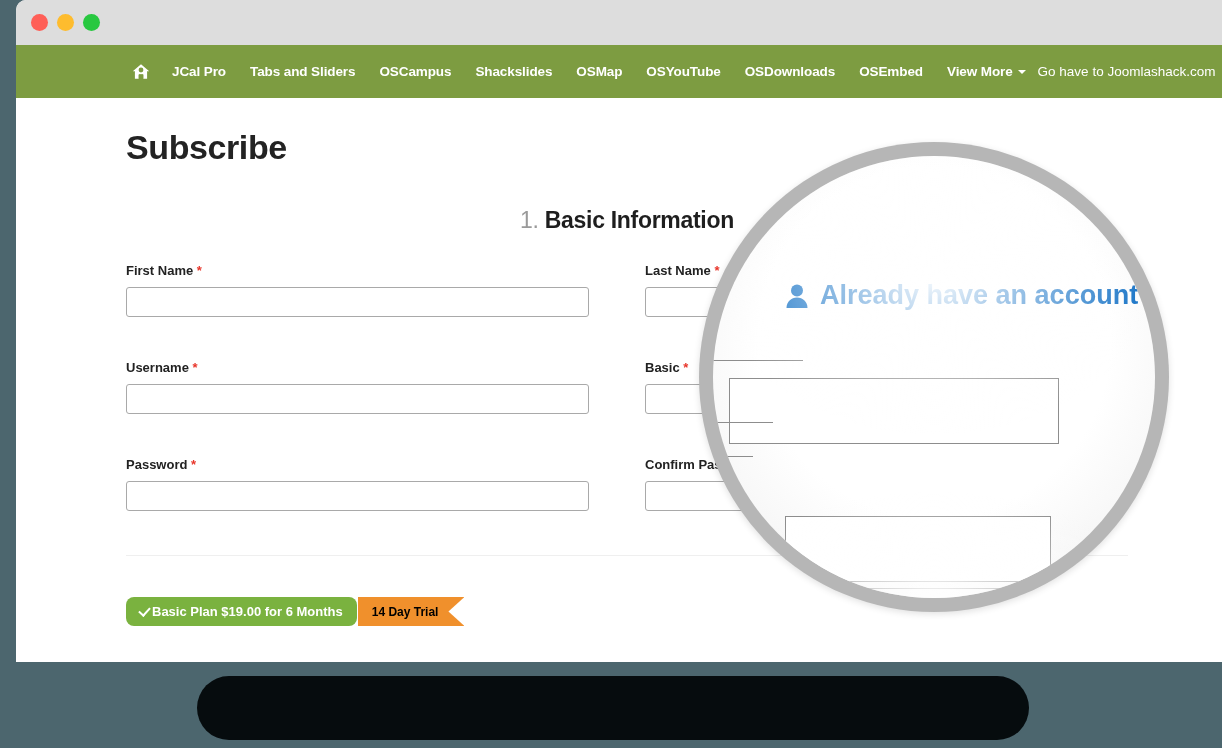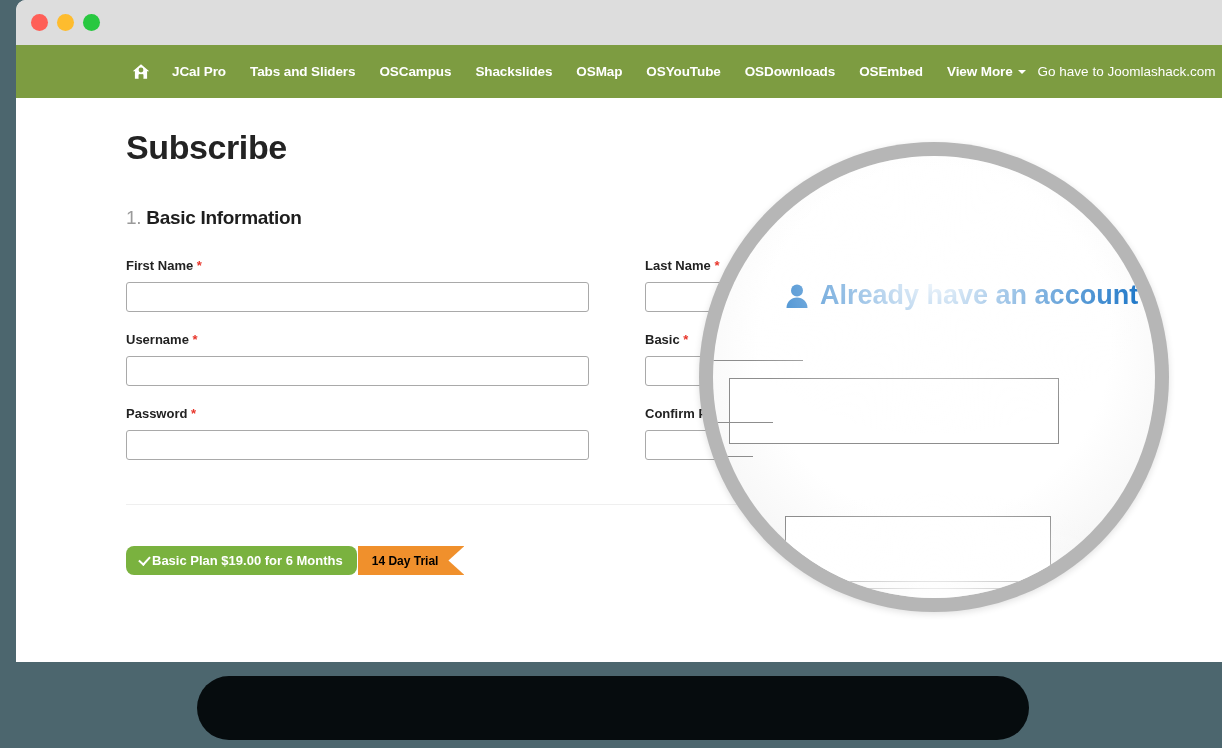--- a/index.html
+++ b/index.html
@@ -87,38 +87,39 @@
 
   .page-title {
     font-size: 34px;
     font-weight: bold;
     color: #232323;
     letter-spacing: -0.4px;
     margin-bottom: 40px;
   }
 
   .section-head {
-    font-size: 19px;
+    font-size: 23px;
     font-weight: bold;
     color: #1e1e1e;
     margin-bottom: 29px;
     letter-spacing: -0.3px;
+    text-align: center;
   }
   .section-num {
     color: #9a9a9a;
     font-weight: normal;
   }
 
   .form-grid {
     display: flex;
     gap: 56px;
   }
   .form-col { width: 463px; }
 
-  .field { margin-bottom: 20px; }
+  .field { margin-bottom: 43px; }
   .field:last-child { margin-bottom: 0; }
 
   .field-label {
     display: block;
     font-size: 13px;
     font-weight: bold;
     color: #222222;
     margin-bottom: 9px;
   }
   .req { color: #e8352a; font-weight: bold; }

